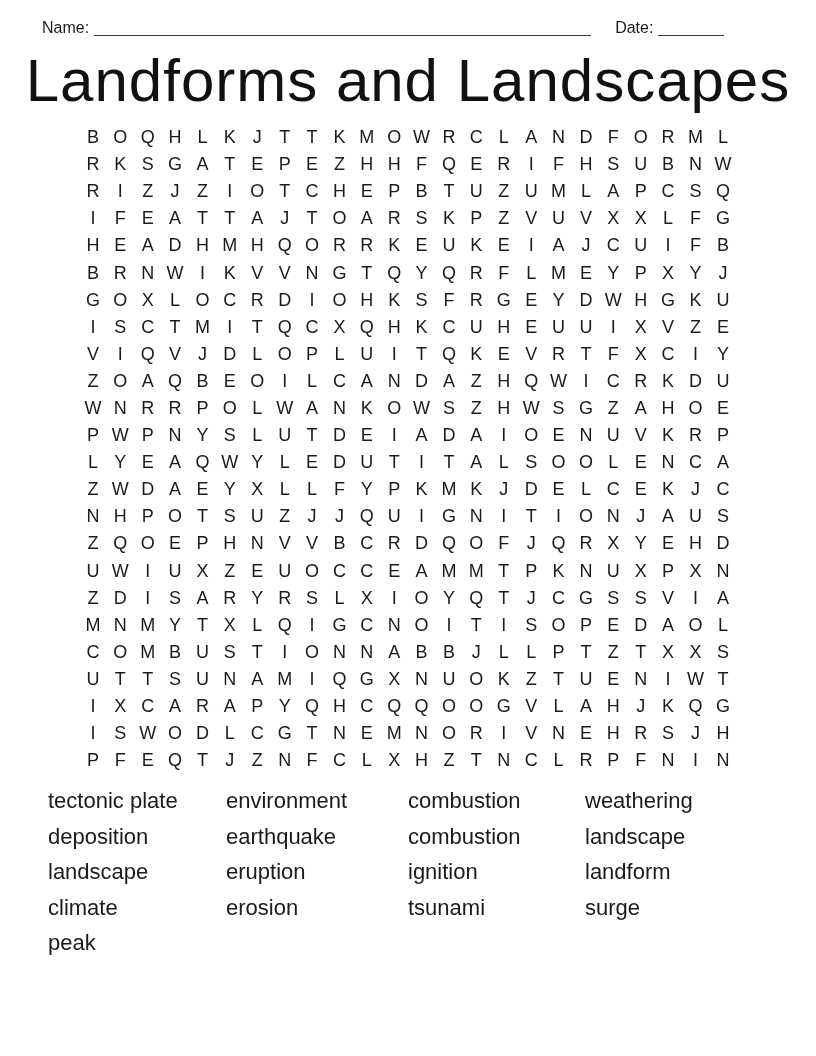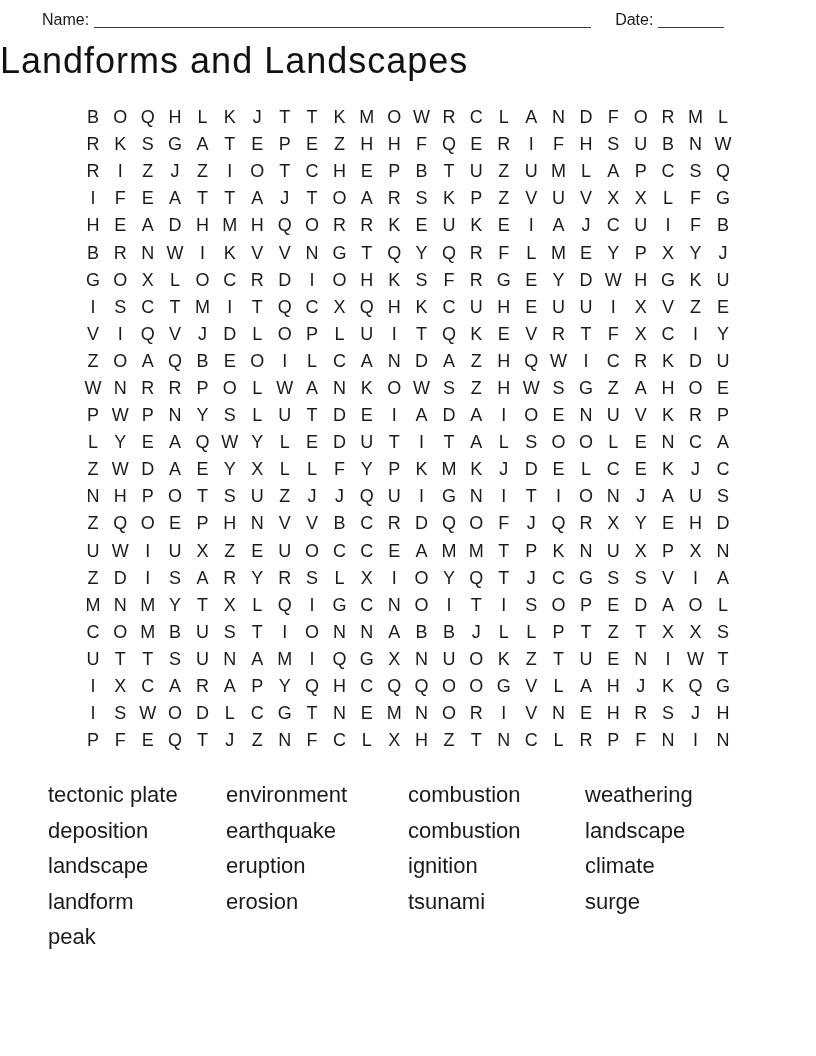--- a/index.html
+++ b/index.html
@@ -11,42 +11,42 @@
     font-family: "Liberation Sans", sans-serif;
     color: #1b1b1b;
     position: relative;
   }
 
   
   .header-row {
     display: flex;
     align-items: flex-end;
     padding: 2px 79px 0 42px;
-    height: 28px;
+    height: 36px;
   }
   .hdr-label {
     font-size: 16px;
     line-height: 17px;
     color: #1b1b1b;
     white-space: nowrap;
   }
   .write-line {
     border-bottom: 1.6px solid #3a3a3a;
     height: 6px;
     margin-left: 5px;
   }
   .name-line { width: 497px; }
   .date-label { margin-left: 24px; }
   .date-line { width: 66px; }
 
   
   .title {
-    margin-top: 4px;
-    text-align: left;
-    font-size: 36px;
+    margin-top: 16px;
+    text-align: center;
+    font-size: 60px;
     font-weight: 500;
     letter-spacing: 1px;
     line-height: 58px;
     color: #111;
   }
 
   
   .letter-grid {
     margin: 14px auto 0 auto;
     display: grid;
@@ -58,21 +58,21 @@
     display: flex;
     align-items: center;
     justify-content: center;
     font-size: 18px;
     font-weight: 400;
     color: #1b1b1b;
   }
 
   
   .word-list {
-    margin: 23px 0 0 48px;
+    margin: 9px 0 0 48px;
     display: grid;
     grid-template-columns: 178px 182px 177px 160px;
     grid-auto-rows: 35.6px;
   }
   .word {
     font-size: 22px;
     color: #1b1b1b;
     display: flex;
     align-items: center;
     white-space: nowrap;
@@ -674,19 +674,19 @@
     <div class="word">environment</div>
     <div class="word">combustion</div>
     <div class="word">weathering</div>
     <div class="word">deposition</div>
     <div class="word">earthquake</div>
     <div class="word">combustion</div>
     <div class="word">landscape</div>
     <div class="word">landscape</div>
     <div class="word">eruption</div>
     <div class="word">ignition</div>
+    <div class="word">landform</div>
     <div class="word">climate</div>
-    <div class="word">landform</div>
     <div class="word">erosion</div>
     <div class="word">tsunami</div>
     <div class="word">surge</div>
     <div class="word">peak</div>
   </div>
 
 </body></html>

